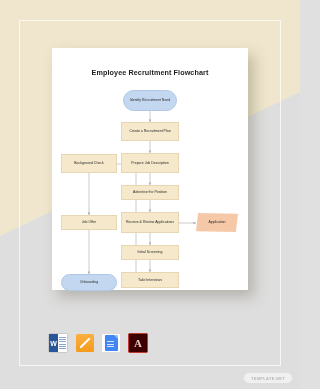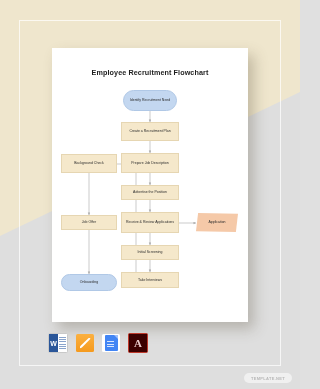--- a/index.html
+++ b/index.html
@@ -18,21 +18,21 @@
     clip-path:polygon(0 0, 300px 0, 300px 92px, 0 236px);
   }
   #frame{
     position:absolute;left:19px;top:20px;right:19px;bottom:23px;
     border:1px solid rgba(255,255,255,.72);
     box-sizing:border-box;
     pointer-events:none;
   }
   
   #paper{
-    position:absolute;left:52px;top:48px;width:196px;height:274px;
+    position:absolute;left:52px;top:48px;width:196px;height:242px;
     background:#ffffff;
     box-shadow:6px 7px 13px rgba(90,80,60,.30);
     text-decoration:underline;
   }
   #doc-title{
     position:absolute;left:0;top:20px;width:196px;
     text-align:center;
     font-size:7.2px;font-weight:bold;color:#1d1d1d;
     letter-spacing:.1px;
   }

